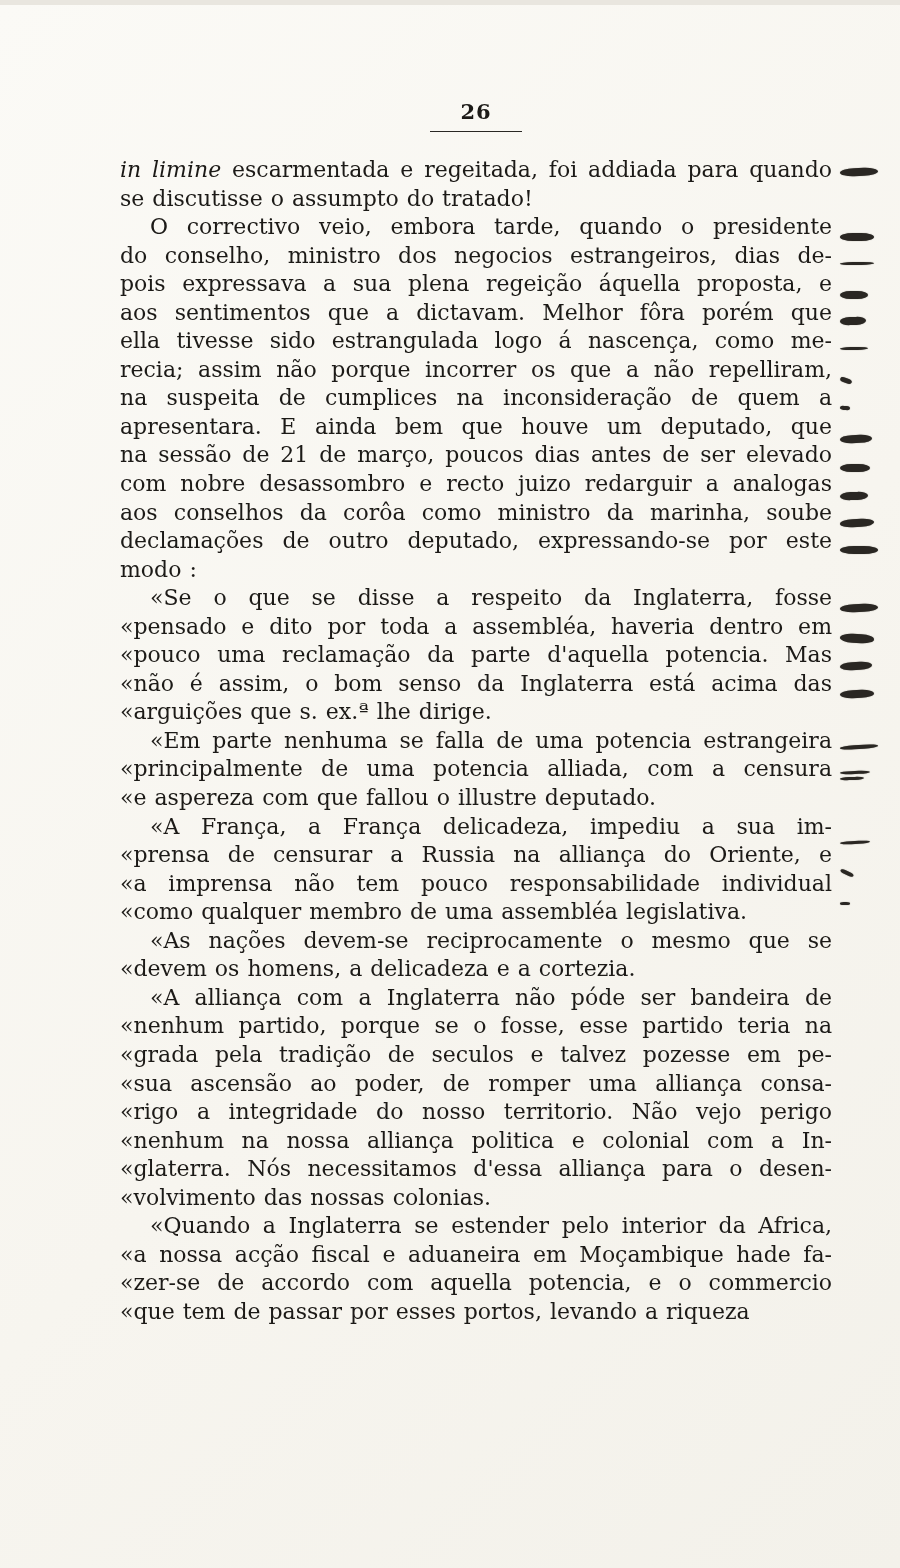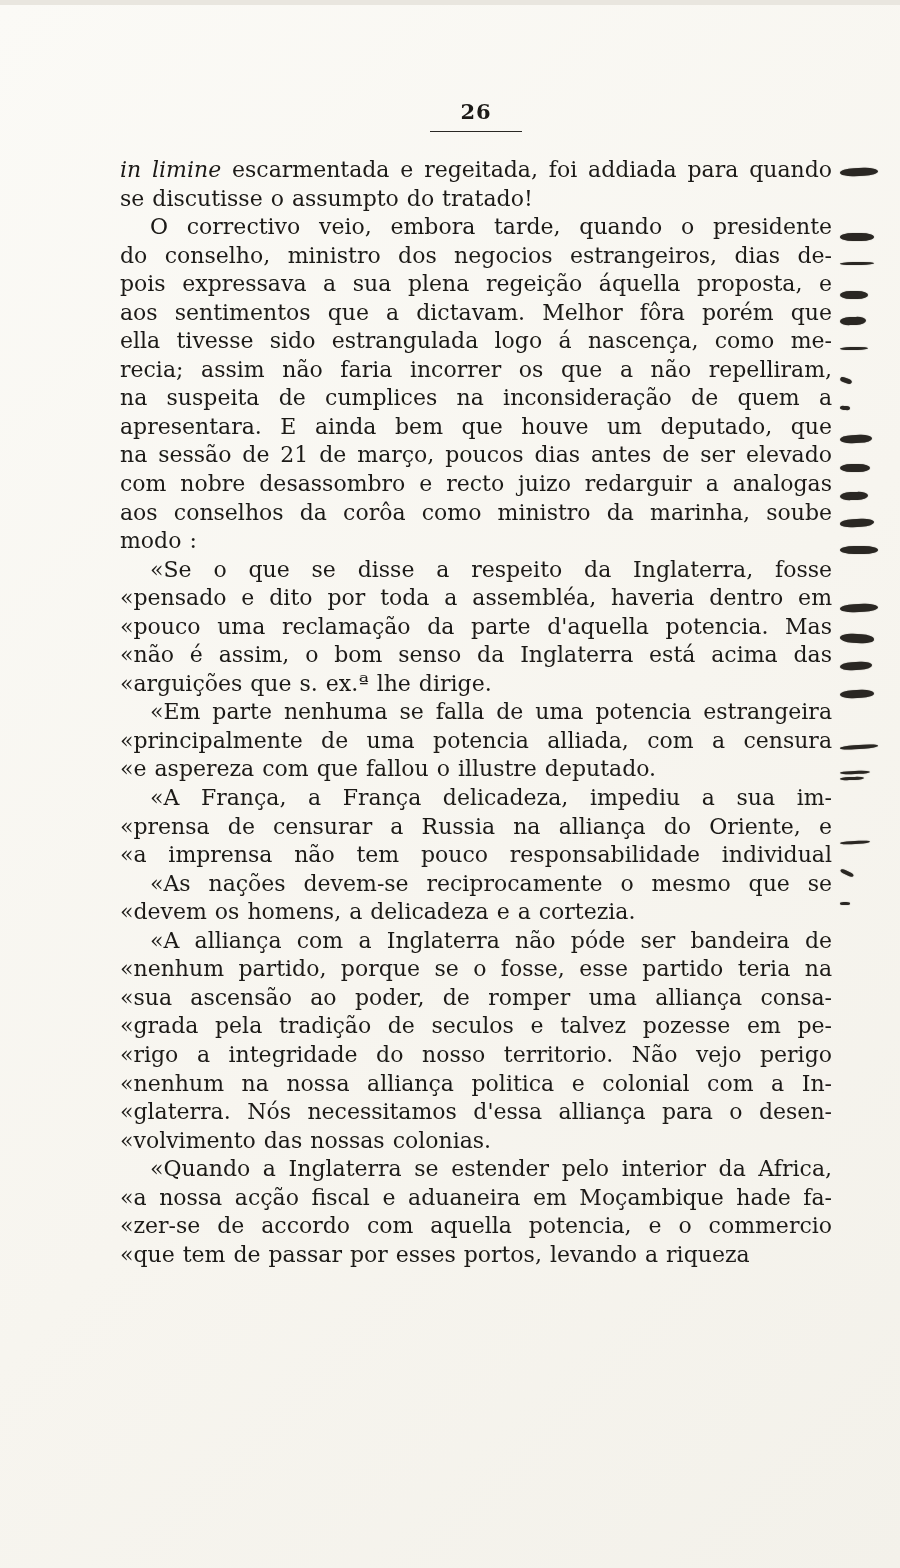--- a/index.html
+++ b/index.html
@@ -84,54 +84,56 @@
       <div class="paragraph">
         <div class="line"><em>in limine</em> escarmentada e regeitada, foi addiada para quando</div>
         <div class="line last">se discutisse o assumpto do tratado!</div>
       </div>
       <div class="paragraph">
         <div class="line indent">O correctivo veio, embora tarde, quando o presidente</div>
         <div class="line">do conselho, ministro dos negocios estrangeiros, dias de-</div>
         <div class="line">pois expressava a sua plena regeição áquella proposta, e</div>
         <div class="line">aos sentimentos que a dictavam. Melhor fôra porém que</div>
         <div class="line">ella tivesse sido estrangulada logo á nascença, como me-</div>
-        <div class="line">recia; assim não faria incorrer os que a não repelliram,</div>
+        <div class="line">recia; assim não porque incorrer os que a não repelliram,</div>
         <div class="line">na suspeita de cumplices na inconsideração de quem a</div>
         <div class="line">apresentara. E ainda bem que houve um deputado, que</div>
         <div class="line">na sessão de 21 de março, poucos dias antes de ser elevado</div>
         <div class="line">com nobre desassombro e recto juizo redarguir a analogas</div>
         <div class="line">aos conselhos da corôa como ministro da marinha, soube</div>
+        <div class="line">declamações de outro deputado, expressando-se por este</div>
         <div class="line last">modo :</div>
       </div>
       <div class="paragraph">
         <div class="line indent">«Se o que se disse a respeito da Inglaterra, fosse</div>
         <div class="line">«pensado e dito por toda a assembléa, haveria dentro em</div>
         <div class="line">«pouco uma reclamação da parte d'aquella potencia. Mas</div>
         <div class="line">«não é assim, o bom senso da Inglaterra está acima das</div>
         <div class="line last">«arguições que s. ex.ª lhe dirige.</div>
       </div>
       <div class="paragraph">
         <div class="line indent">«Em parte nenhuma se falla de uma potencia estrangeira</div>
         <div class="line">«principalmente de uma potencia alliada, com a censura</div>
         <div class="line last">«e aspereza com que fallou o illustre deputado.</div>
       </div>
       <div class="paragraph">
         <div class="line indent">«A França, a França delicadeza, impediu a sua im-</div>
         <div class="line">«prensa de censurar a Russia na alliança do Oriente, e</div>
         <div class="line">«a imprensa não tem pouco responsabilidade individual</div>
+        <div class="line last">«como qualquer membro de uma assembléa legislativa.</div>
       </div>
       <div class="paragraph">
         <div class="line indent">«As nações devem-se reciprocamente o mesmo que se</div>
         <div class="line last">«devem os homens, a delicadeza e a cortezia.</div>
       </div>
       <div class="paragraph">
         <div class="line indent">«A alliança com a Inglaterra não póde ser bandeira de</div>
         <div class="line">«nenhum partido, porque se o fosse, esse partido teria na</div>
+        <div class="line">«grada pela tradição de seculos e talvez pozesse em pe-</div>
         <div class="line">«sua ascensão ao poder, de romper uma alliança consa-</div>
-        <div class="line">«grada pela tradição de seculos e talvez pozesse em pe-</div>
         <div class="line">«rigo a integridade do nosso territorio. Não vejo perigo</div>
         <div class="line">«nenhum na nossa alliança politica e colonial com a In-</div>
         <div class="line">«glaterra. Nós necessitamos d'essa alliança para o desen-</div>
         <div class="line last">«volvimento das nossas colonias.</div>
       </div>
       <div class="paragraph">
         <div class="line indent">«Quando a Inglaterra se estender pelo interior da Africa,</div>
         <div class="line">«a nossa acção fiscal e aduaneira em Moçambique hade fa-</div>
         <div class="line">«zer-se de accordo com aquella potencia, e o commercio</div>
         <div class="line last">«que tem de passar por esses portos, levando a riqueza</div>

